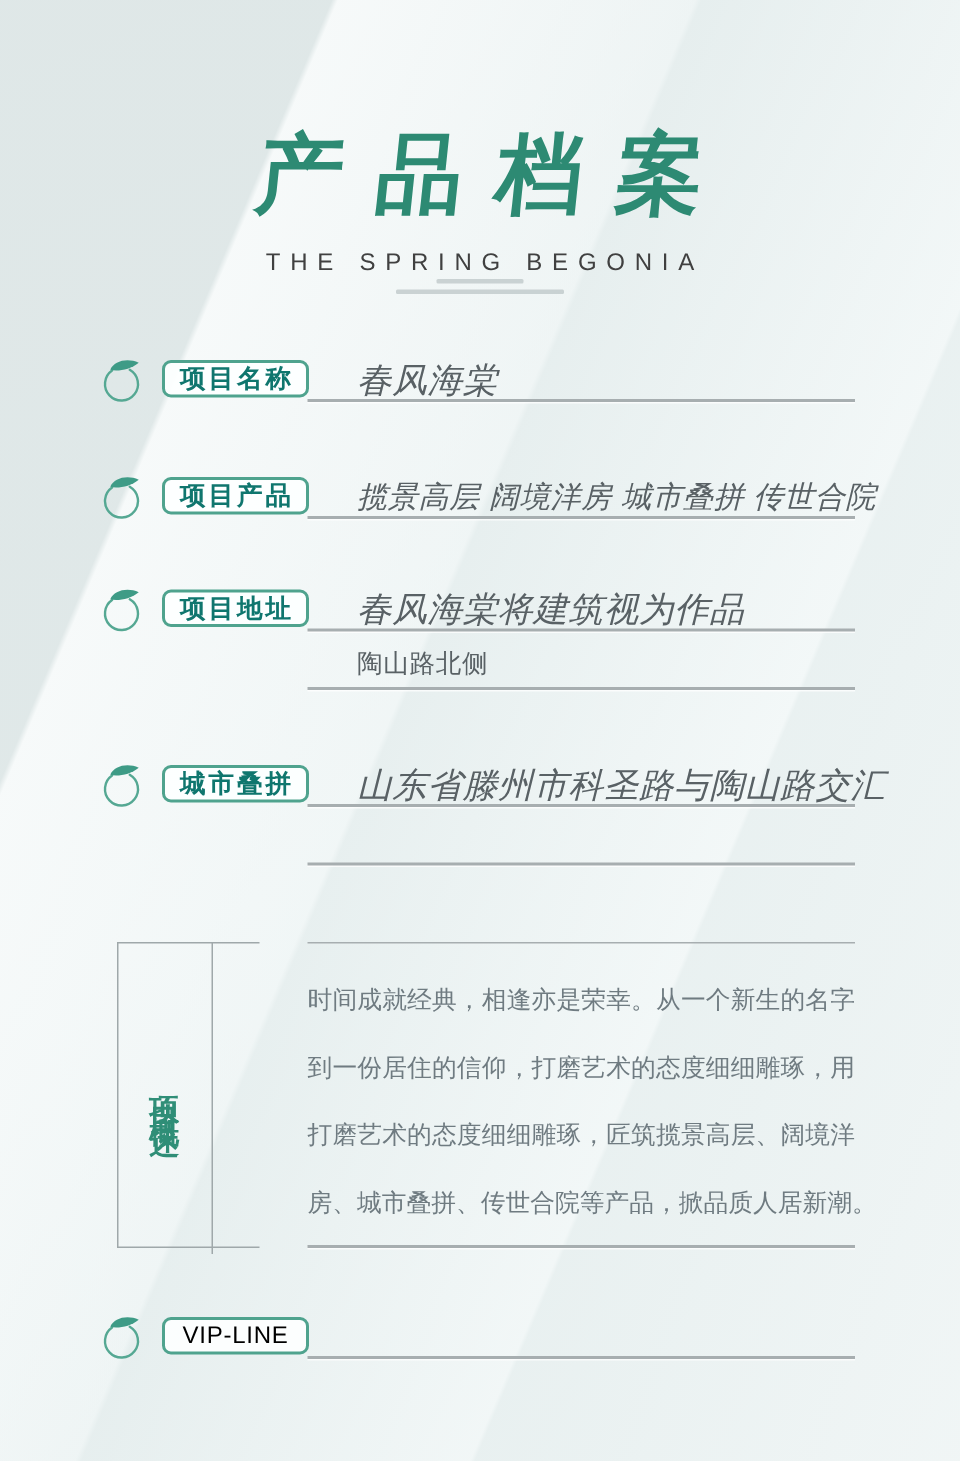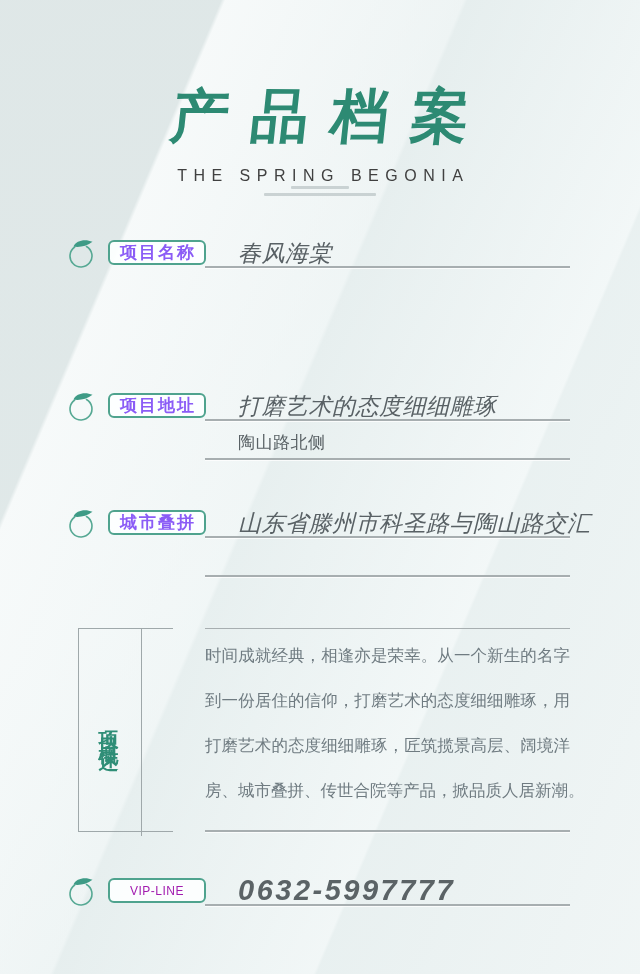--- a/index.html
+++ b/index.html
@@ -43,23 +43,23 @@
   .micro2{top:193px;width:112px;}
 
   
   .row{position:absolute;left:0;width:640px;height:44px;}
   .icon{position:absolute;left:63px;top:-3px;width:36px;height:36px;}
   .tag{
     position:absolute;left:108px;top:2px;width:98px;height:25px;
     box-sizing:border-box;border:2px solid #4fa38e;border-radius:6px;
     background:rgba(253,255,255,.92);
     display:flex;align-items:center;justify-content:center;
-    font-size:17px;font-weight:700;color:#8b5cf6;letter-spacing:2px;text-indent:2px;
+    font-size:17px;font-weight:700;color:#0f766e;letter-spacing:2px;text-indent:2px;
   }
-  .tag.en{letter-spacing:.5px;text-indent:0;font-size:12px;font-weight:400;color:#a21caf;}
+  .tag.en{letter-spacing:.5px;text-indent:0;font-size:16px;font-weight:400;color:#000000;}
   .val{
     position:absolute;left:238px;top:0;width:336px;
     font-size:23px;color:#596165;letter-spacing:.5px;white-space:nowrap;font-style:italic;
   }
   .val.small{font-size:20px;top:2px;}
   .val.big{font-size:29px;font-weight:700;letter-spacing:2.5px;color:#5b6366;top:-2px;}
   .rule{
     position:absolute;left:205px;top:28px;width:365px;height:1.5px;
     background:#a7aeb0;box-shadow:0 1px 0 rgba(255,255,255,.75);
   }
@@ -73,21 +73,21 @@
   }
   .ov-vline{position:absolute;left:141px;top:628px;width:1px;height:208px;background:#9fa8aa;}
   .ov-label{
     position:absolute;left:78px;top:628px;width:63px;height:202px;
     display:flex;align-items:center;justify-content:center;
     writing-mode:vertical-rl;
     font-size:20px;font-weight:700;color:#2f8e77;letter-spacing:7px;
   }
   .ov-text{
     position:absolute;left:205px;top:628px;width:365px;
-    border-top:1px solid #a7aeb0;padding-top:4px;
+    border-top:1px solid #a7aeb0;padding-top:16px;
   }
   .ov-line{
     width:365px;height:45px;line-height:45px;
     font-size:16.5px;color:#6f7b81;
     text-align:justify;text-align-last:justify;white-space:nowrap;
   }
   .ov-rule-bottom{
     position:absolute;left:205px;top:830px;width:365px;height:1.5px;
     background:#a7aeb0;box-shadow:0 1px 0 rgba(255,255,255,.75);
   }
@@ -110,30 +110,41 @@
       <svg width="36" height="36" viewBox="0 0 36 36">
         <path d="M11.7,12 A11,11 0 1 0 23.5,11.5" fill="none" stroke="#55a893" stroke-width="1.6" stroke-linecap="round"></path>
         <path d="M10.5,11.5 C13,5.5 22,3.5 29.5,6.8 C24,11.5 15,12.8 10.5,11.5 Z" fill="#3e9b86"></path>
       </svg>
     </span>
     <span class="tag">项目名称</span>
     <span class="val">春风海棠</span>
     <span class="rule"></span>
   </div>
 
+  <div class="row" style="top:316px">
+    <span class="icon">
+      <svg width="36" height="36" viewBox="0 0 36 36">
+        <path d="M11.7,12 A11,11 0 1 0 23.5,11.5" fill="none" stroke="#55a893" stroke-width="1.6" stroke-linecap="round"></path>
+        <path d="M10.5,11.5 C13,5.5 22,3.5 29.5,6.8 C24,11.5 15,12.8 10.5,11.5 Z" fill="#3e9b86"></path>
+      </svg>
+    </span>
+    <span class="tag">项目产品</span>
+    <span class="val small">揽景高层 阔境洋房 城市叠拼 传世合院</span>
+    <span class="rule"></span>
+  </div>
 
   <div class="row" style="top:391px">
     <span class="icon">
       <svg width="36" height="36" viewBox="0 0 36 36">
         <path d="M11.7,12 A11,11 0 1 0 23.5,11.5" fill="none" stroke="#55a893" stroke-width="1.6" stroke-linecap="round"></path>
         <path d="M10.5,11.5 C13,5.5 22,3.5 29.5,6.8 C24,11.5 15,12.8 10.5,11.5 Z" fill="#3e9b86"></path>
       </svg>
     </span>
     <span class="tag">项目地址</span>
-    <span class="val">打磨艺术的态度细细雕琢</span>
+    <span class="val">春风海棠将建筑视为作品</span>
     <span class="rule"></span>
     <span class="line2" style="top:40px">陶山路北侧</span>
     <span class="rule2" style="top:67px"></span>
   </div>
 
   <div class="row" style="top:508px">
     <span class="icon">
       <svg width="36" height="36" viewBox="0 0 36 36">
         <path d="M11.7,12 A11,11 0 1 0 23.5,11.5" fill="none" stroke="#55a893" stroke-width="1.6" stroke-linecap="round"></path>
         <path d="M10.5,11.5 C13,5.5 22,3.5 29.5,6.8 C24,11.5 15,12.8 10.5,11.5 Z" fill="#3e9b86"></path>
@@ -159,16 +170,15 @@
   </div>
 
   <div class="row" style="top:876px">
     <span class="icon">
       <svg width="36" height="36" viewBox="0 0 36 36">
         <path d="M11.7,12 A11,11 0 1 0 23.5,11.5" fill="none" stroke="#55a893" stroke-width="1.6" stroke-linecap="round"></path>
         <path d="M10.5,11.5 C13,5.5 22,3.5 29.5,6.8 C24,11.5 15,12.8 10.5,11.5 Z" fill="#3e9b86"></path>
       </svg>
     </span>
     <span class="tag en">VIP-LINE</span>
-    <span class="val big">0632-5997777</span>
     <span class="rule"></span>
   </div>
 </div>
 
 </body></html>

